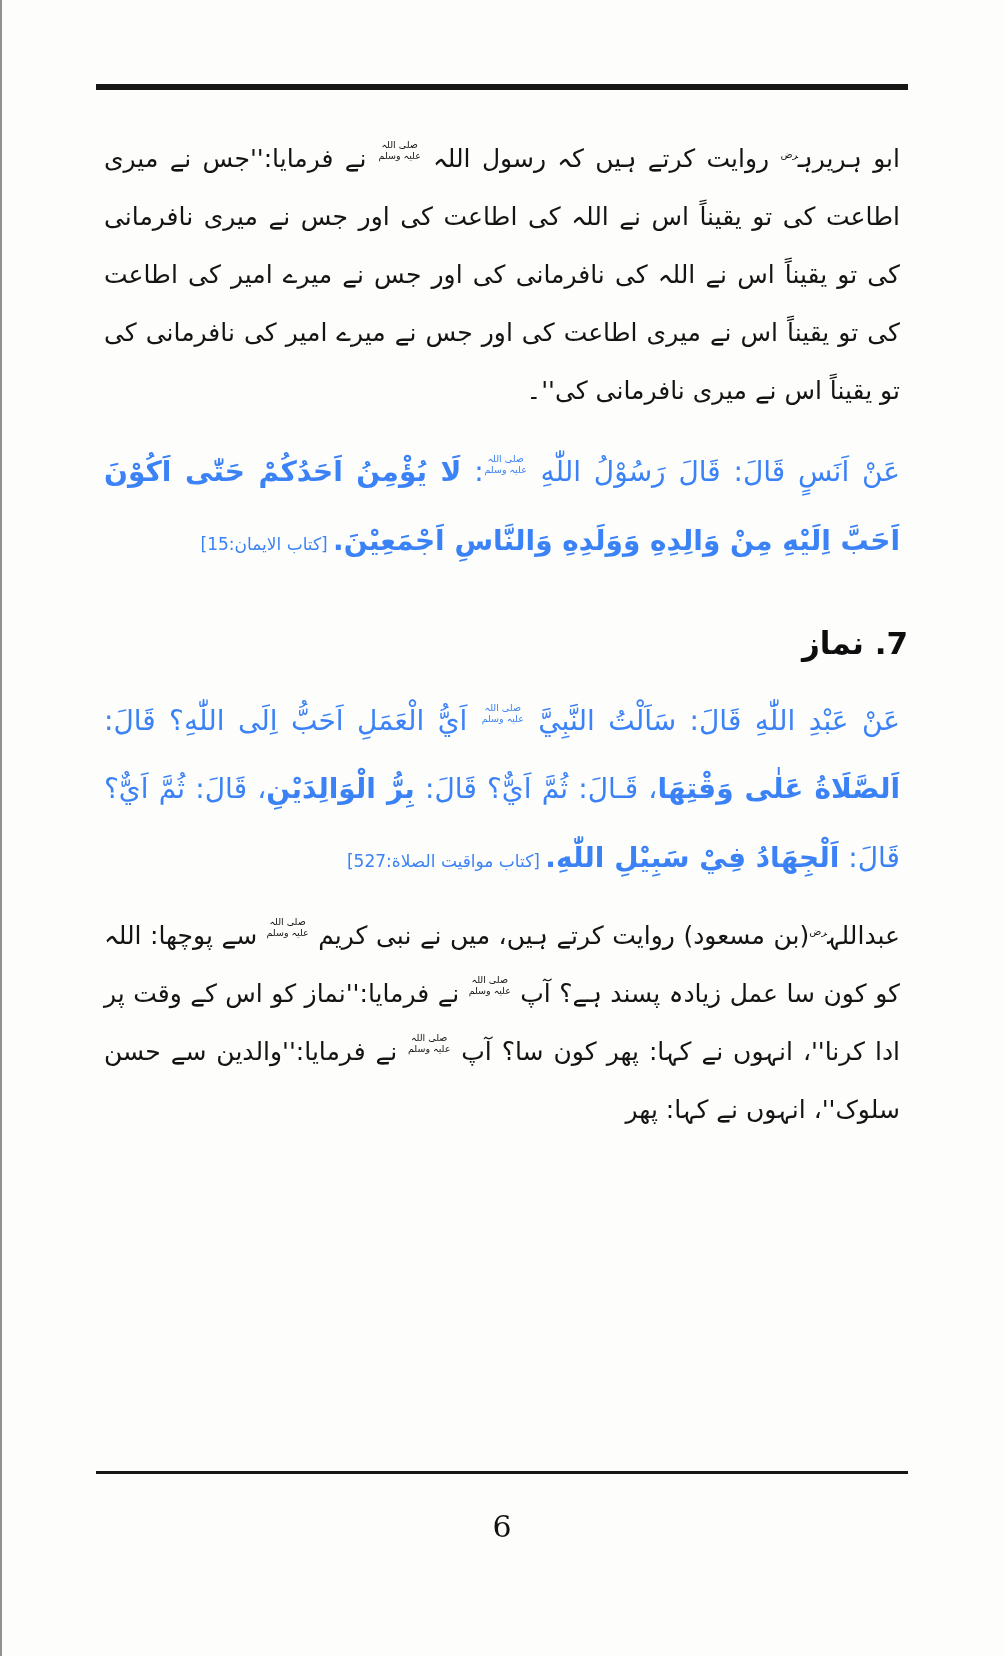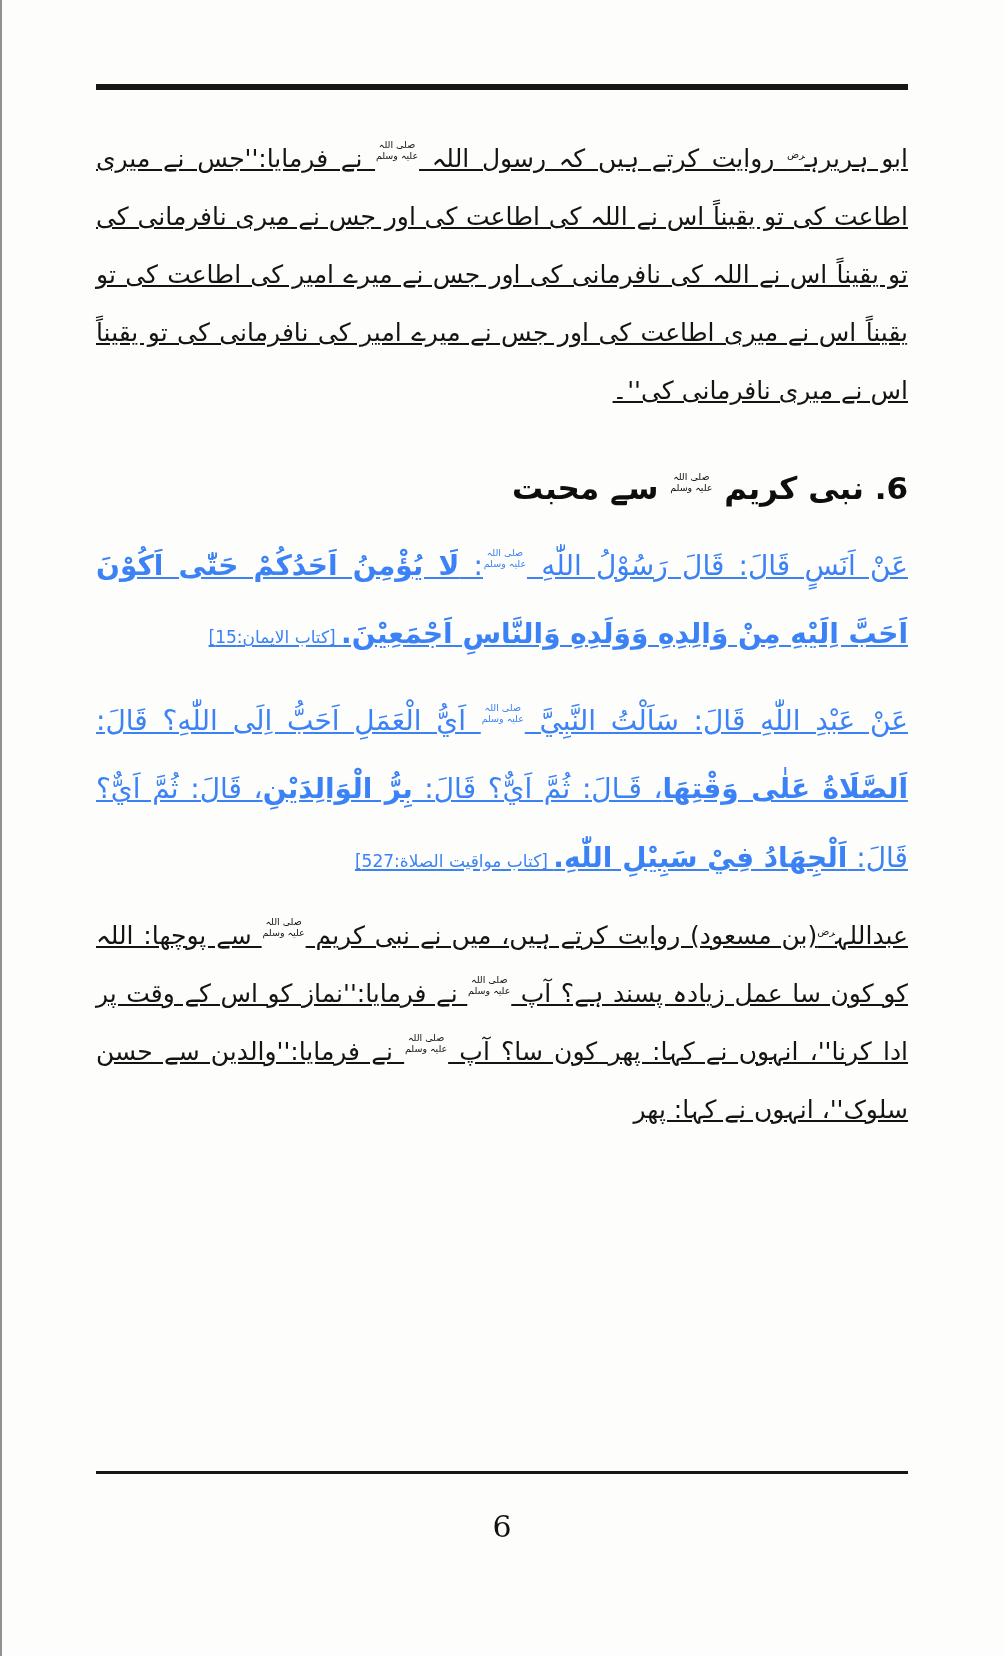--- a/index.html
+++ b/index.html
@@ -8,21 +8,21 @@
     width:1004px;height:1656px;
     margin:0 auto;
     background:#fdfdfb;
     overflow:hidden;
     font-family:"DejaVu Sans", sans-serif;
     color:#161616;
   }
   .scan-edge{position:absolute;left:0;top:0;bottom:0;width:2px;background:#3a3a38;opacity:.55;}
   .rule-top{margin:84px 96px 0 96px;height:6px;background:#171717;}
   .content{margin:40px 96px 0 96px;direction:rtl;}
-  p{margin:0;text-decoration:underline;}
+  p{margin:8px;}
   .urdu{
     font-size:25px;
     line-height:2.32;
     text-align:justify;
     color:#141414;
   }
   .arabic{
     font-size:28px;
     line-height:2.45;
     text-align:justify;
@@ -74,25 +74,25 @@
 
 <div class="sheet">
   <div class="scan-edge"></div>
 
   <div class="rule-top"></div>
 
   <div class="content">
 
     <p class="urdu"><span class="seg-normal">ابو ہریرہ</span><span class="seg-rz">رض</span><span class="seg-normal"> روایت کرتے ہیں کہ رسول اللہ </span><span class="seg-saw">صلی اللہ علیہ وسلم</span><span class="seg-normal"> نے فرمایا:''جس نے میری اطاعت کی تو یقیناً اس نے اللہ کی اطاعت کی اور جس نے میری نافرمانی کی تو یقیناً اس نے اللہ کی نافرمانی کی اور جس نے میرے امیر کی اطاعت کی تو یقیناً اس نے میری اطاعت کی اور جس نے میرے امیر کی نافرمانی کی تو یقیناً اس نے میری نافرمانی کی''۔</span></p>
 
-    <h2 class="heading mt-head"><span class="seg-normal">6. نبی کریم </span><span class="seg-saw">صلی اللہ علیہ وسلم</span><span class="seg-normal"> سے محبت</span></h2>
 
     <p class="arabic mt-para"><span class="seg-normal">عَنْ اَنَسٍ قَالَ: قَالَ رَسُوْلُ اللّٰهِ </span><span class="seg-saw">صلی اللہ علیہ وسلم</span><span class="seg-normal">: </span><span class="seg-bold">لَا يُؤْمِنُ اَحَدُكُمْ حَتّٰى اَكُوْنَ اَحَبَّ اِلَيْهِ مِنْ وَالِدِهِ وَوَلَدِهِ وَالنَّاسِ اَجْمَعِيْنَ.</span><span class="seg-ref"> [كتاب الايمان:15]</span></p>
 
 
+    <h2 class="heading mt-head"><span class="seg-normal">7. نماز</span></h2>
 
     <p class="arabic mt-para"><span class="seg-normal">عَنْ عَبْدِ اللّٰهِ قَالَ: سَاَلْتُ النَّبِيَّ </span><span class="seg-saw">صلی اللہ علیہ وسلم</span><span class="seg-normal"> اَيُّ الْعَمَلِ اَحَبُّ اِلَى اللّٰهِ؟ قَالَ: </span><span class="seg-bold">اَلصَّلَاةُ عَلٰى وَقْتِهَا</span><span class="seg-normal">، قَـالَ: ثُمَّ اَيٌّ؟ قَالَ: </span><span class="seg-bold">بِرُّ الْوَالِدَيْنِ</span><span class="seg-normal">، قَالَ: ثُمَّ اَيٌّ؟ قَالَ: </span><span class="seg-bold">اَلْجِهَادُ فِيْ سَبِيْلِ اللّٰهِ.</span><span class="seg-ref"> [كتاب مواقيت الصلاة:527]</span></p>
 
     <p class="urdu mt-trans"><span class="seg-normal">عبداللہ</span><span class="seg-rz">رض</span><span class="seg-normal">(بن مسعود) روایت کرتے ہیں، میں نے نبی کریم </span><span class="seg-saw">صلی اللہ علیہ وسلم</span><span class="seg-normal"> سے پوچھا: اللہ کو کون سا عمل زیادہ پسند ہے؟ آپ </span><span class="seg-saw">صلی اللہ علیہ وسلم</span><span class="seg-normal"> نے فرمایا:''نماز کو اس کے وقت پر ادا کرنا''، انہوں نے کہا: پھر کون سا؟ آپ </span><span class="seg-saw">صلی اللہ علیہ وسلم</span><span class="seg-normal"> نے فرمایا:''والدین سے حسن سلوک''، انہوں نے کہا: پھر</span></p>
 
   </div>
 
   <div class="rule-bottom"></div>
 
   <div class="page-num">6</div>

